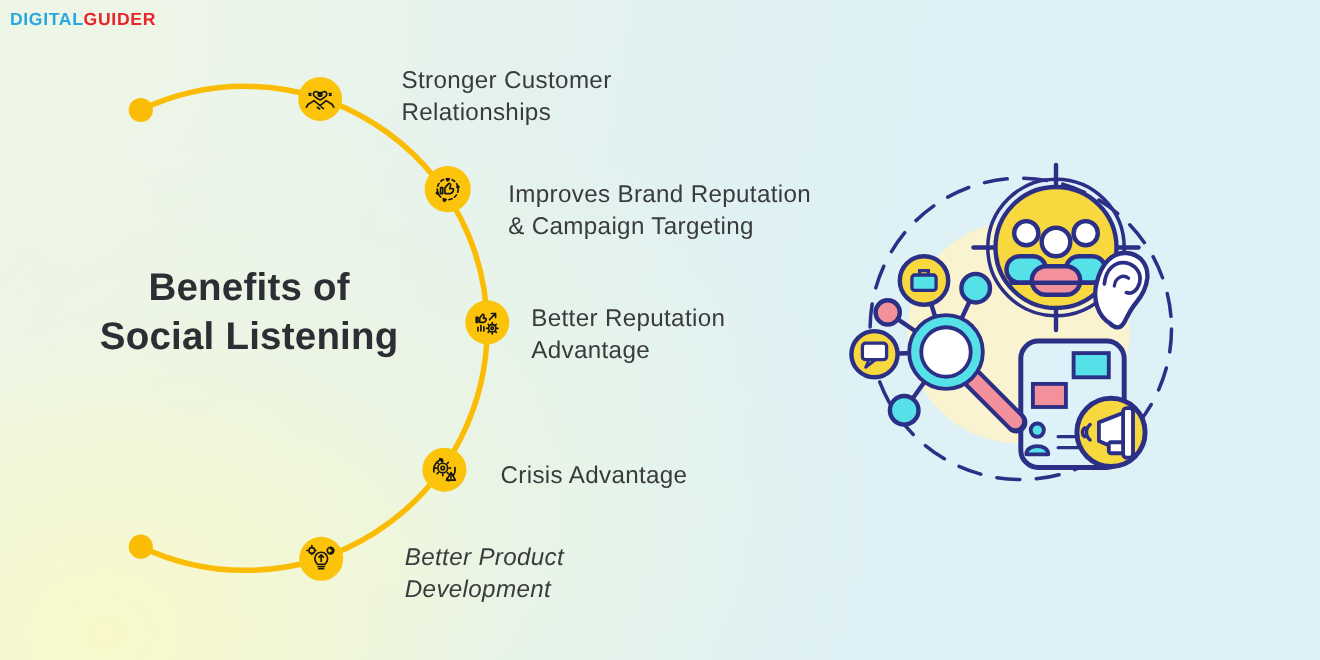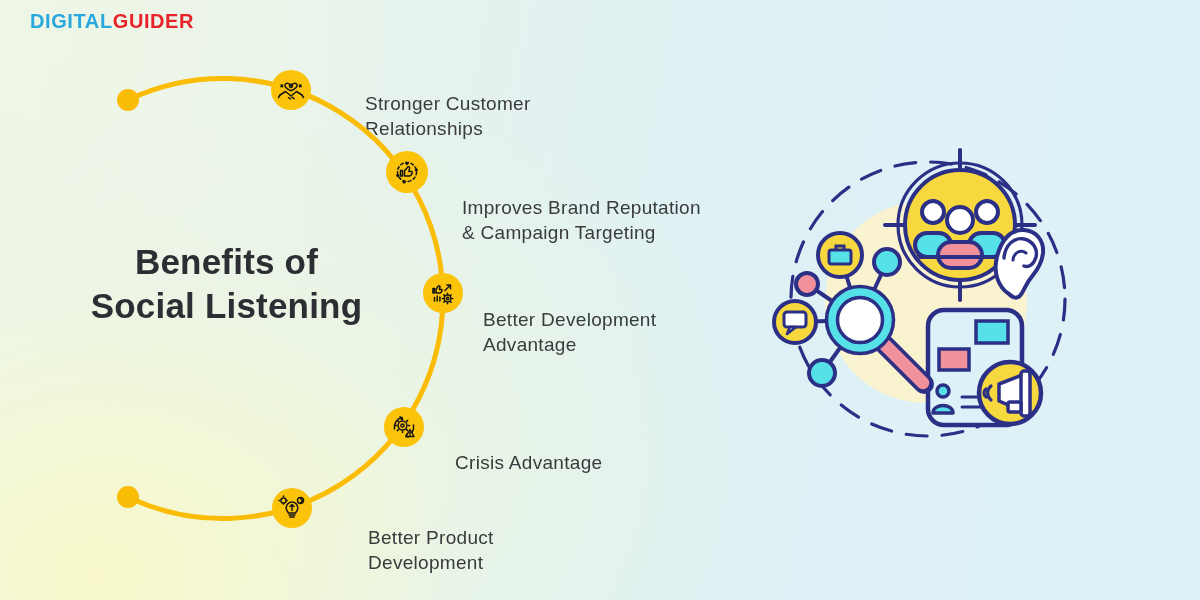--- a/index.html
+++ b/index.html
@@ -8,58 +8,58 @@
     font-family:"Liberation Sans","DejaVu Sans",sans-serif;
   }
   .bg{
     position:absolute;inset:0;width:1200px;height:600px;
     background:
       radial-gradient(ellipse 520px 420px at 8% 96%, rgba(249,249,200,0.95), rgba(249,249,200,0) 70%),
       radial-gradient(ellipse 650px 520px at 28% 78%, rgba(242,248,214,0.55), rgba(242,248,214,0) 72%),
       radial-gradient(ellipse 500px 400px at 4% 8%, rgba(238,246,230,0.9), rgba(238,246,230,0) 70%),
       linear-gradient(100deg,#eef5e8 0%,#e7f3ec 28%,#def1f5 60%,#dcf1f8 100%);
   }
-  .logo{position:absolute;left:30px;top:10px;font-size:20px;font-weight:800;letter-spacing:.6px;}
+  .logo{position:absolute;left:9px;top:10px;font-size:16px;font-weight:800;letter-spacing:.6px;}
   .logo .blue{color:#29a8e0;}
   .logo .red{color:#e8232a;}
   .main-title{
     position:absolute;left:55px;top:236px;width:335px;margin:4px;
     text-align:center;font-size:35px;font-weight:800;line-height:1.25;
     color:#2c2e33;white-space:pre-line;letter-spacing:.2px;
   }
   .benefit-label{
-    position:absolute;font-size:19px;color:#3a3b3d;line-height:1.3;
-    white-space:pre-line;letter-spacing:.3px;margin-top:33px;
+    position:absolute;font-size:22px;color:#3a3b3d;line-height:1.3;
+    white-space:pre-line;letter-spacing:.3px;
   }
   .lbl-0{left:365px;top:59px;}
   .lbl-1{left:462px;top:163px;}
   .lbl-2{left:483px;top:275px;}
   .lbl-3{left:455px;top:418px;}
-  .lbl-4{left:368px;top:493px;}
+  .lbl-4{left:368px;top:493px;font-style:italic;}
   svg{position:absolute;pointer-events:none;}
   #timeline-svg{left:0;top:0;}
   #illustration-svg{left:750px;top:130px;}
 </style>
 </head>
 <body>
 
 <div class="bg"></div>
 
 <div class="logo">
   <span class="blue">DIGITAL</span><span class="red">GUIDER</span>
 </div>
 
 <h1 class="main-title">Benefits of
 Social Listening</h1>
 
 <div class="benefit-label lbl-0">Stronger Customer
 Relationships</div>
 <div class="benefit-label lbl-1">Improves Brand Reputation
 &amp; Campaign Targeting</div>
-<div class="benefit-label lbl-2">Better Development
+<div class="benefit-label lbl-2">Better Reputation
 Advantage</div>
 <div class="benefit-label lbl-3">Crisis Advantage</div>
 <div class="benefit-label lbl-4">Better Product
 Development</div>
 
 <svg id="timeline-svg" width="1200" height="600" viewBox="0 0 1200 600">
 
   <path d="M128,100 A220,220 0 1 1 128,497" fill="none" stroke="#fbbc05" stroke-width="5" stroke-linecap="round"></path>
   <circle cx="128" cy="100" r="11" fill="#fbbc05"></circle>
   <circle cx="128" cy="497" r="11" fill="#fbbc05"></circle>

